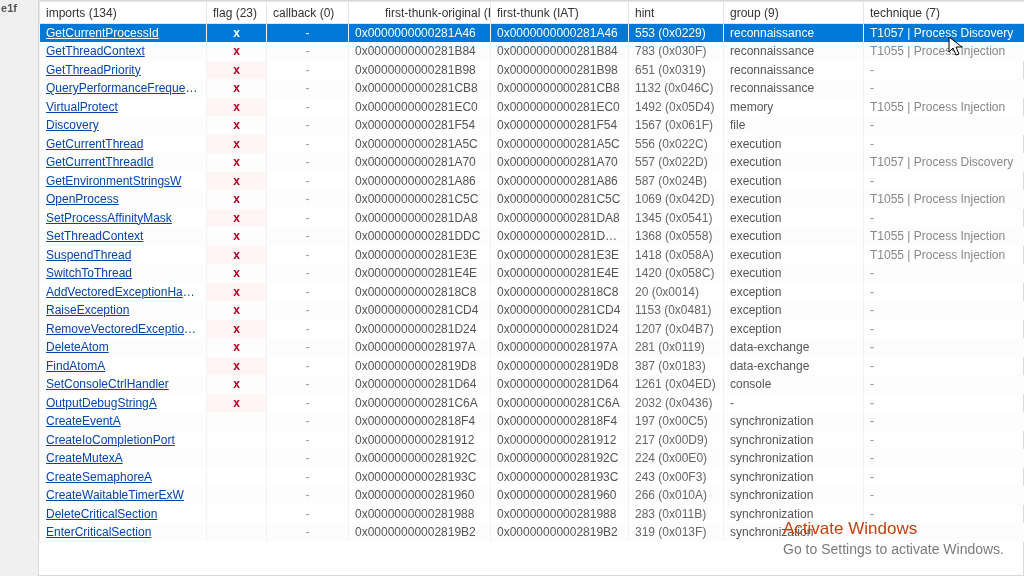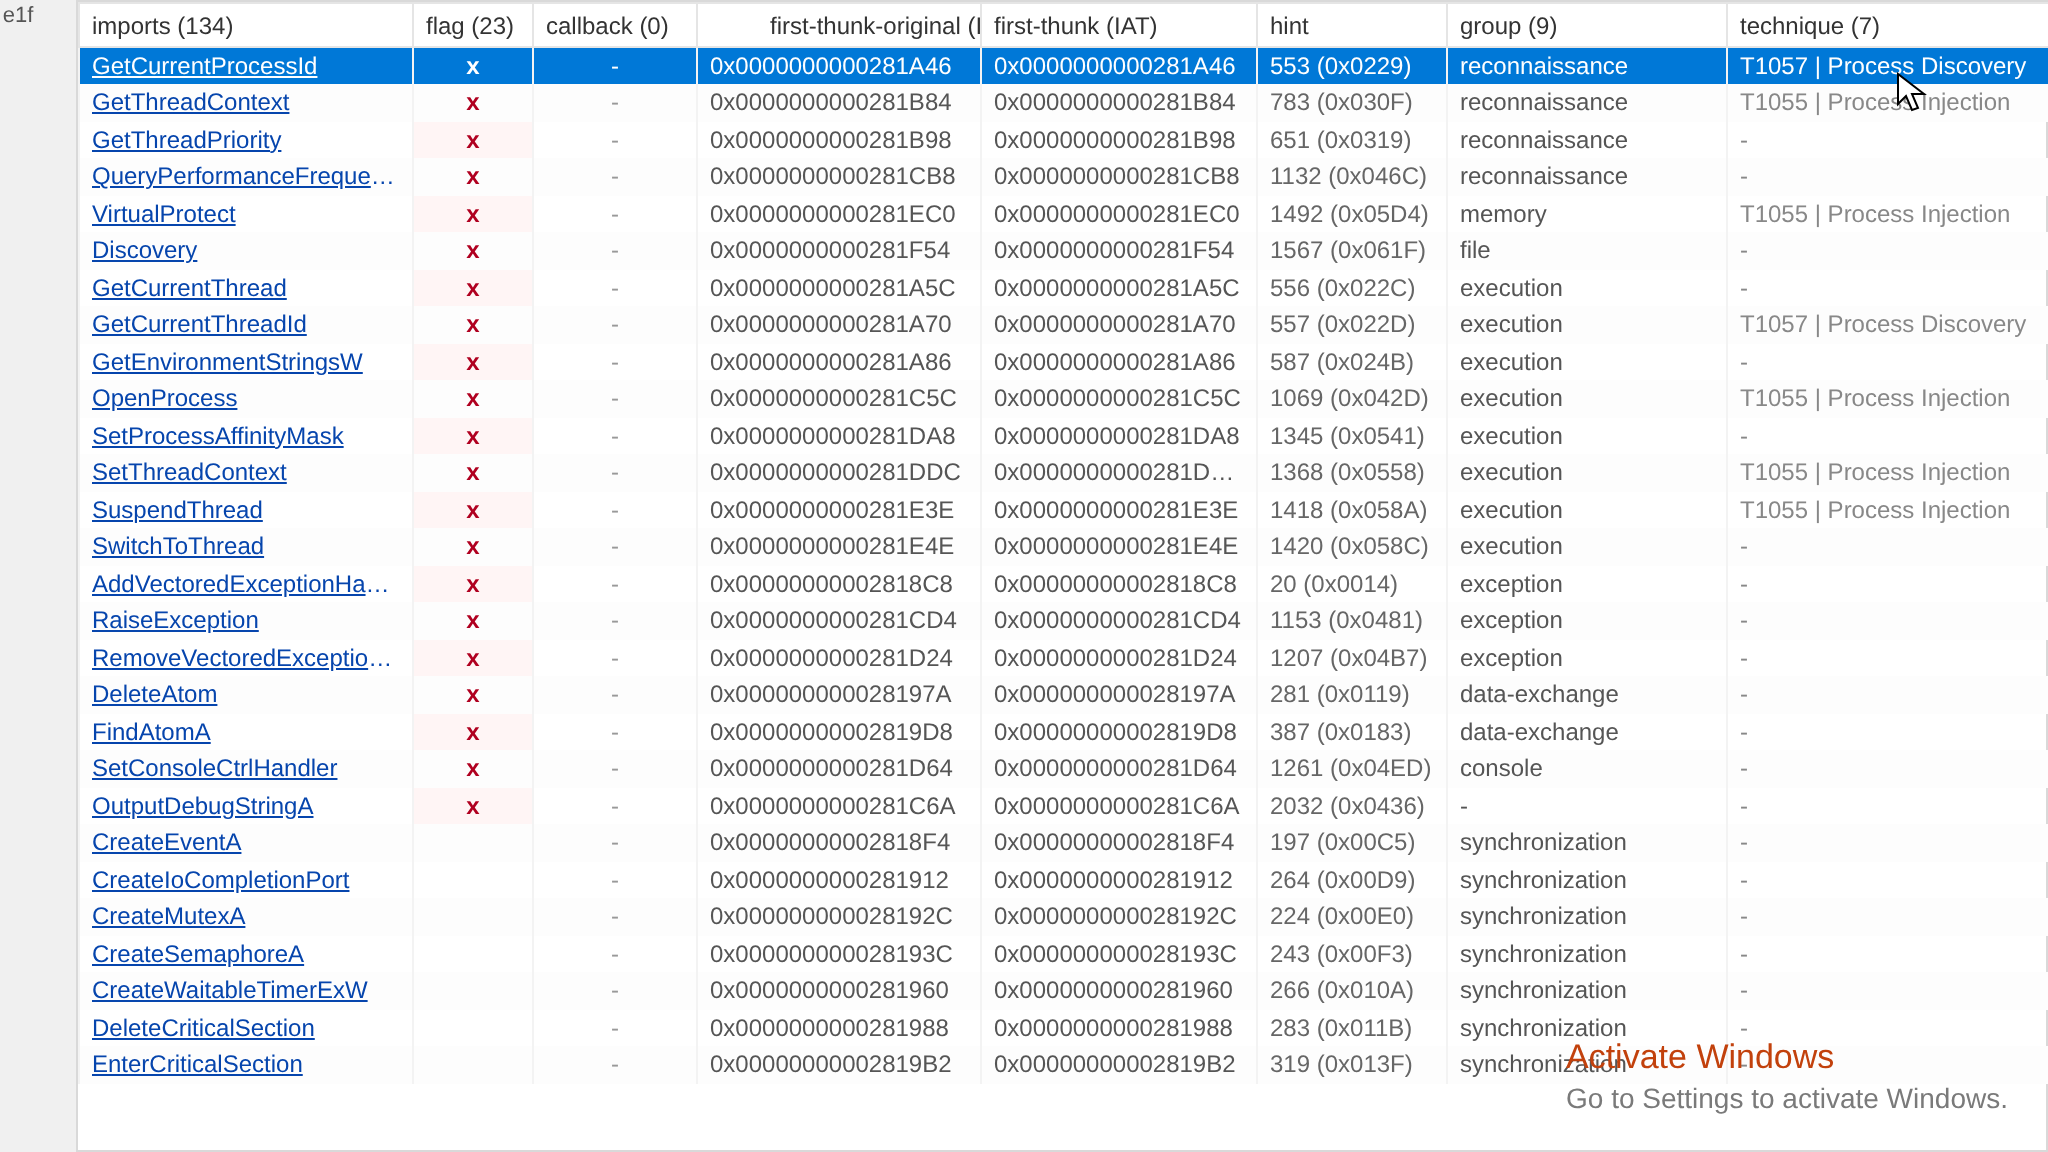--- a/index.html
+++ b/index.html
@@ -1,18 +1,18 @@
 <!DOCTYPE html>
 <html><head>
 <meta charset="utf-8">
 <style>
   * { box-sizing: border-box; margin: 0; padding: 0; }
   html, body { width: 1024px; height: 576px; overflow: hidden; font-family: "Segoe UI", Tahoma, sans-serif; font-size: 12px; background: #f0f0f0; color: #333; }
   .frame { position: absolute; left: 18px; top: 0; right: 0; bottom: 0; background: #fff; border: 1px solid #d9d9d9; margin-left: 20px; }
-  .sidebar-label { position: absolute; left: 0; top: 2px; width: 18px; font-size: 11px; color: #555; text-align: center; }
+  .sidebar-label { position: absolute; left: 0; top: 2px; width: 18px; font-size: 11px; color: #555; text-align: center; font-weight: bold; }
   table { width: 1006px; border-collapse: collapse; table-layout: fixed; }
   thead th { background: #fff; border: 1px solid #e5e5e5; text-align: left; padding: 3px 6px; font-weight: 400; color: #333; height: 22px; white-space: nowrap; overflow: hidden; }
   tbody td { border-left: 1px solid #f3f3f3; border-right: 1px solid #f3f3f3; padding: 1.3px 6px; height: 18.5px; white-space: nowrap; overflow: hidden; text-overflow: ellipsis; color: #555; }
   tbody tr.selected td { background: #0078d7; color: #fff; }
   tbody tr.selected td a { color: #fff; }
   tbody tr:nth-child(even):not(.selected) td { background: #fdfdfd; }
   td.imports a { color: #0645ad; text-decoration: underline; }
   td.imports { color: #0645ad; }
   td.flag { text-align: center; font-weight: 700; }
   td.flag.x { color: #b00020; background: #fff5f5; }
@@ -267,21 +267,21 @@
           <td class="hint">197 (0x00C5)</td>
           <td class="group">synchronization</td>
           <td class="technique">-</td>
         </tr>
         <tr>
           <td class="imports"><a href="#">CreateIoCompletionPort</a></td>
           <td class="flag"></td>
           <td class="callback">-</td>
           <td class="addr">0x0000000000281912</td>
           <td class="addr">0x0000000000281912</td>
-          <td class="hint">264 (0x00D9)</td>
+          <td class="hint">217 (0x00D9)</td>
           <td class="group">synchronization</td>
           <td class="technique">-</td>
         </tr>
         <tr>
           <td class="imports"><a href="#">CreateMutexA</a></td>
           <td class="flag"></td>
           <td class="callback">-</td>
           <td class="addr">0x000000000028192C</td>
           <td class="addr">0x000000000028192C</td>
           <td class="hint">224 (0x00E0)</td>

